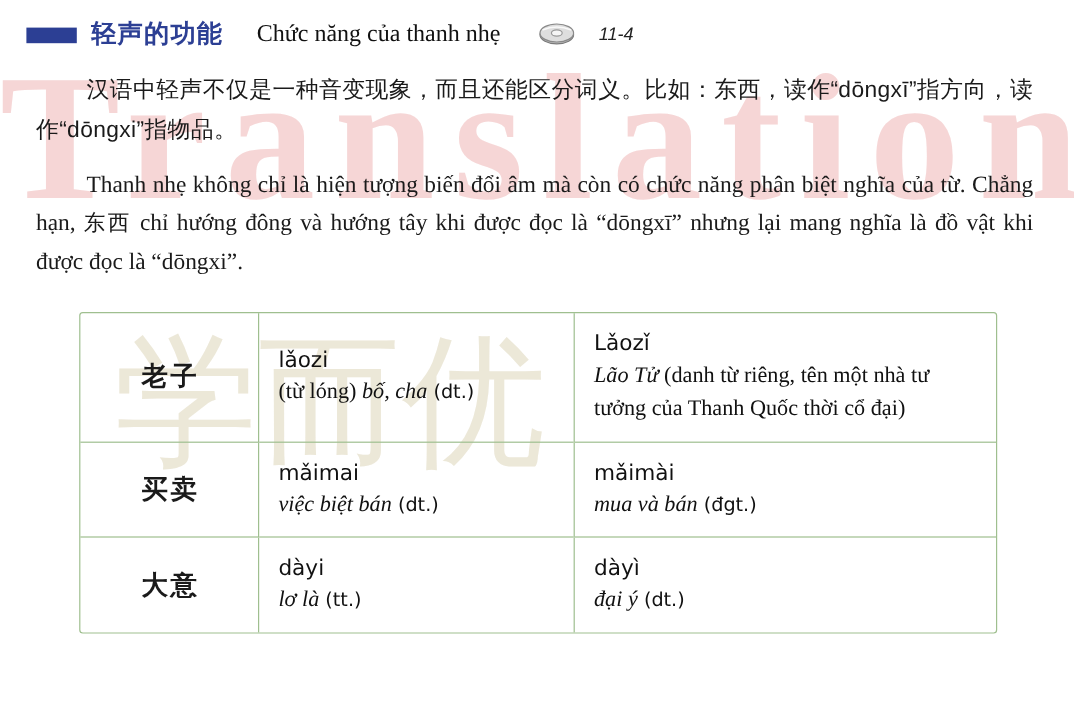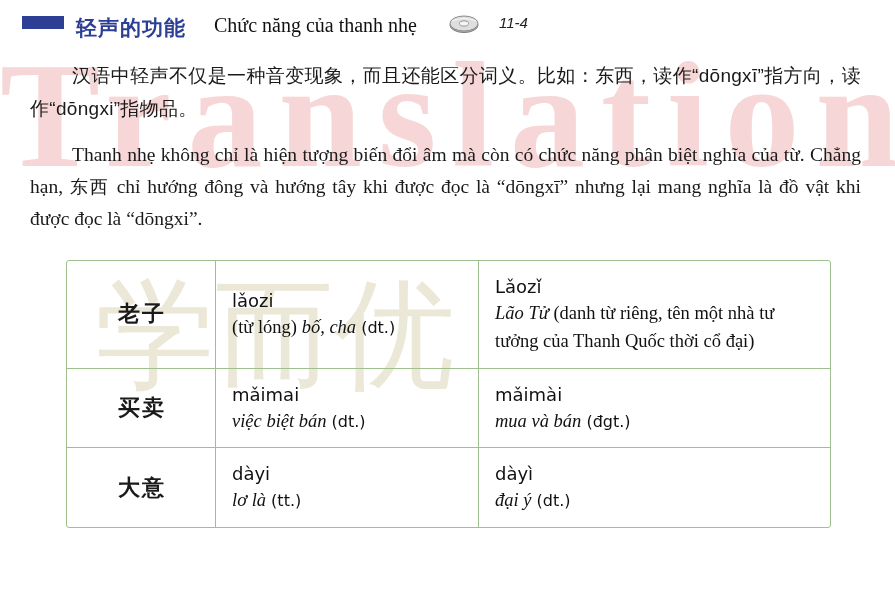--- a/index.html
+++ b/index.html
@@ -49,20 +49,21 @@
 
   .page {
     position: relative;
     z-index: 1;
     padding: 0;
   }
 
   
   .header {
     display: flex;
+    align-items: center;
     padding: 14px 0 6px 22px;
     gap: 10px;
   }
   .header-marker {
     width: 42px;
     height: 13px;
     background: #2c3f94;
     flex: none;
     margin-right: 2px;
     margin-top: 2px;

